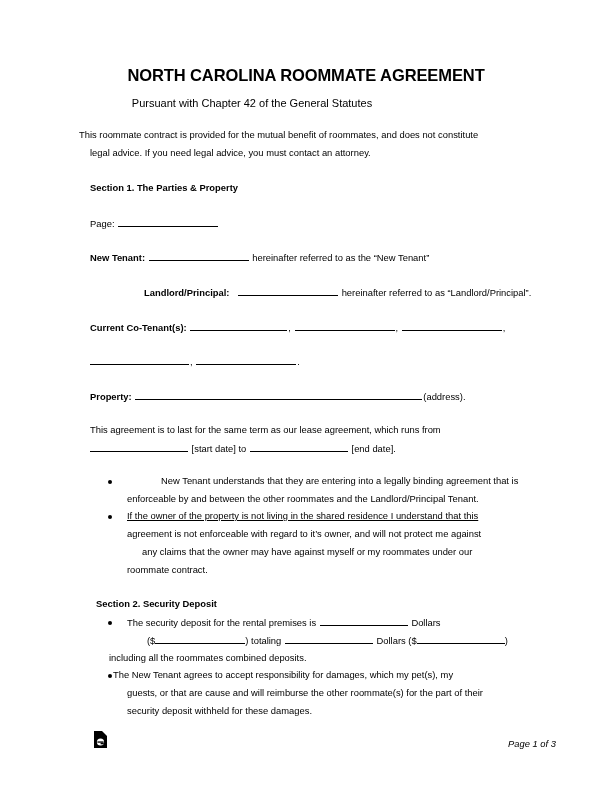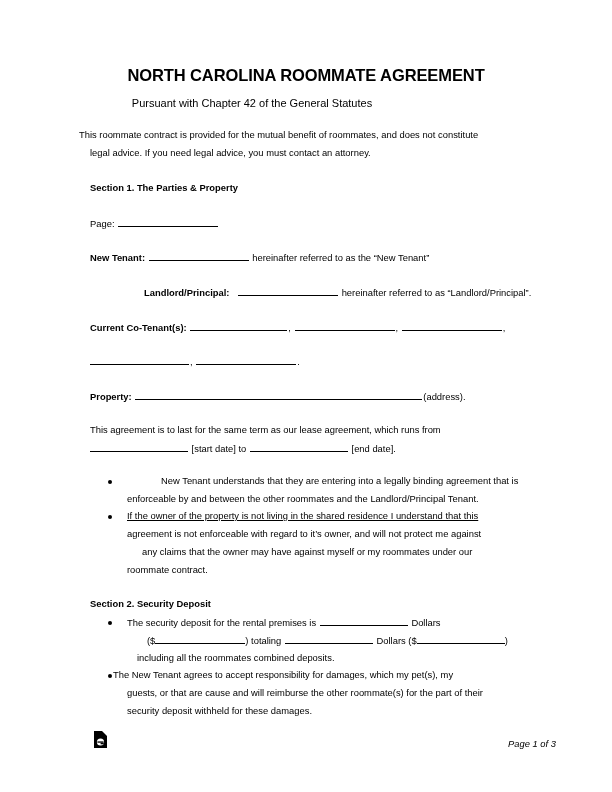--- a/index.html
+++ b/index.html
@@ -80,34 +80,34 @@
   <div class="bullet-dot" style="left:108px; top:480px;"></div>
   <div class="abs" style="left:127px; top:475px;margin-left:34px;">New Tenant understands that they are entering into a legally binding agreement that is</div>
   <div class="abs" style="left:127px; top:493px;text-align:center;">enforceable by and between the other roommates and the Landlord/Principal Tenant.</div>
 
   <div class="bullet-dot" style="left:108px; top:515px;"></div>
   <div class="abs" style="left:127px; top:510px;text-decoration:underline;">If the owner of the property is not living in the shared residence I understand that this</div>
   <div class="abs" style="left:127px; top:528px;">agreement is not enforceable with regard to it’s owner, and will not protect me against</div>
   <div class="abs" style="left:142px; top:546px;">any claims that the owner may have against myself or my roommates under our</div>
   <div class="abs" style="left:127px; top:564px;">roommate contract.</div>
 
-  <div class="abs bold" style="left:90px; top:598px;">Section 2. Security Deposit</div>
+  <div class="abs bold" style="left:96px; top:598px;">Section 2. Security Deposit</div>
 
   <div class="bullet-dot" style="left:108px; top:621px;"></div>
   <div class="abs" style="left:127px; top:616px;">
     <span>The security deposit for the rental premises is</span>
     <span class="blank" style="width:88px;"></span>
     <span>Dollars</span>
   </div>
   <div class="abs" style="left:127px; top:634px;margin-left:20px;">
     <span>($</span><span class="blank" style="width:90px; margin:0;"></span><span>) totaling</span>
     <span class="blank" style="width:88px;"></span>
     <span>Dollars ($</span><span class="blank" style="width:88px; margin:0;"></span><span>)</span>
   </div>
-  <div class="abs" style="left:137px; top:652px;">including all the roommates combined deposits.</div>
+  <div class="abs" style="left:109px; top:652px;">including all the roommates combined deposits.</div>
 
   <div class="bullet-dot" style="left:108px; top:674px;"></div>
   <div class="abs" style="left:113px; top:669px;">The New Tenant agrees to accept responsibility for damages, which my pet(s), my</div>
   <div class="abs" style="left:127px; top:687px;">guests, or that are cause and will reimburse the other roommate(s) for the part of their</div>
   <div class="abs" style="left:127px; top:705px;">security deposit withheld for these damages.</div>
 
   <svg class="logo" viewBox="0 0 13 17">
     <path d="M0 0 H8 L13 5 V17 H0 Z" fill="#000"></path>
     <path d="M8 0 V5 H13" fill="#fff" opacity="0.0"></path>
     <circle cx="6.5" cy="11" r="3.6" fill="#fff"></circle>

